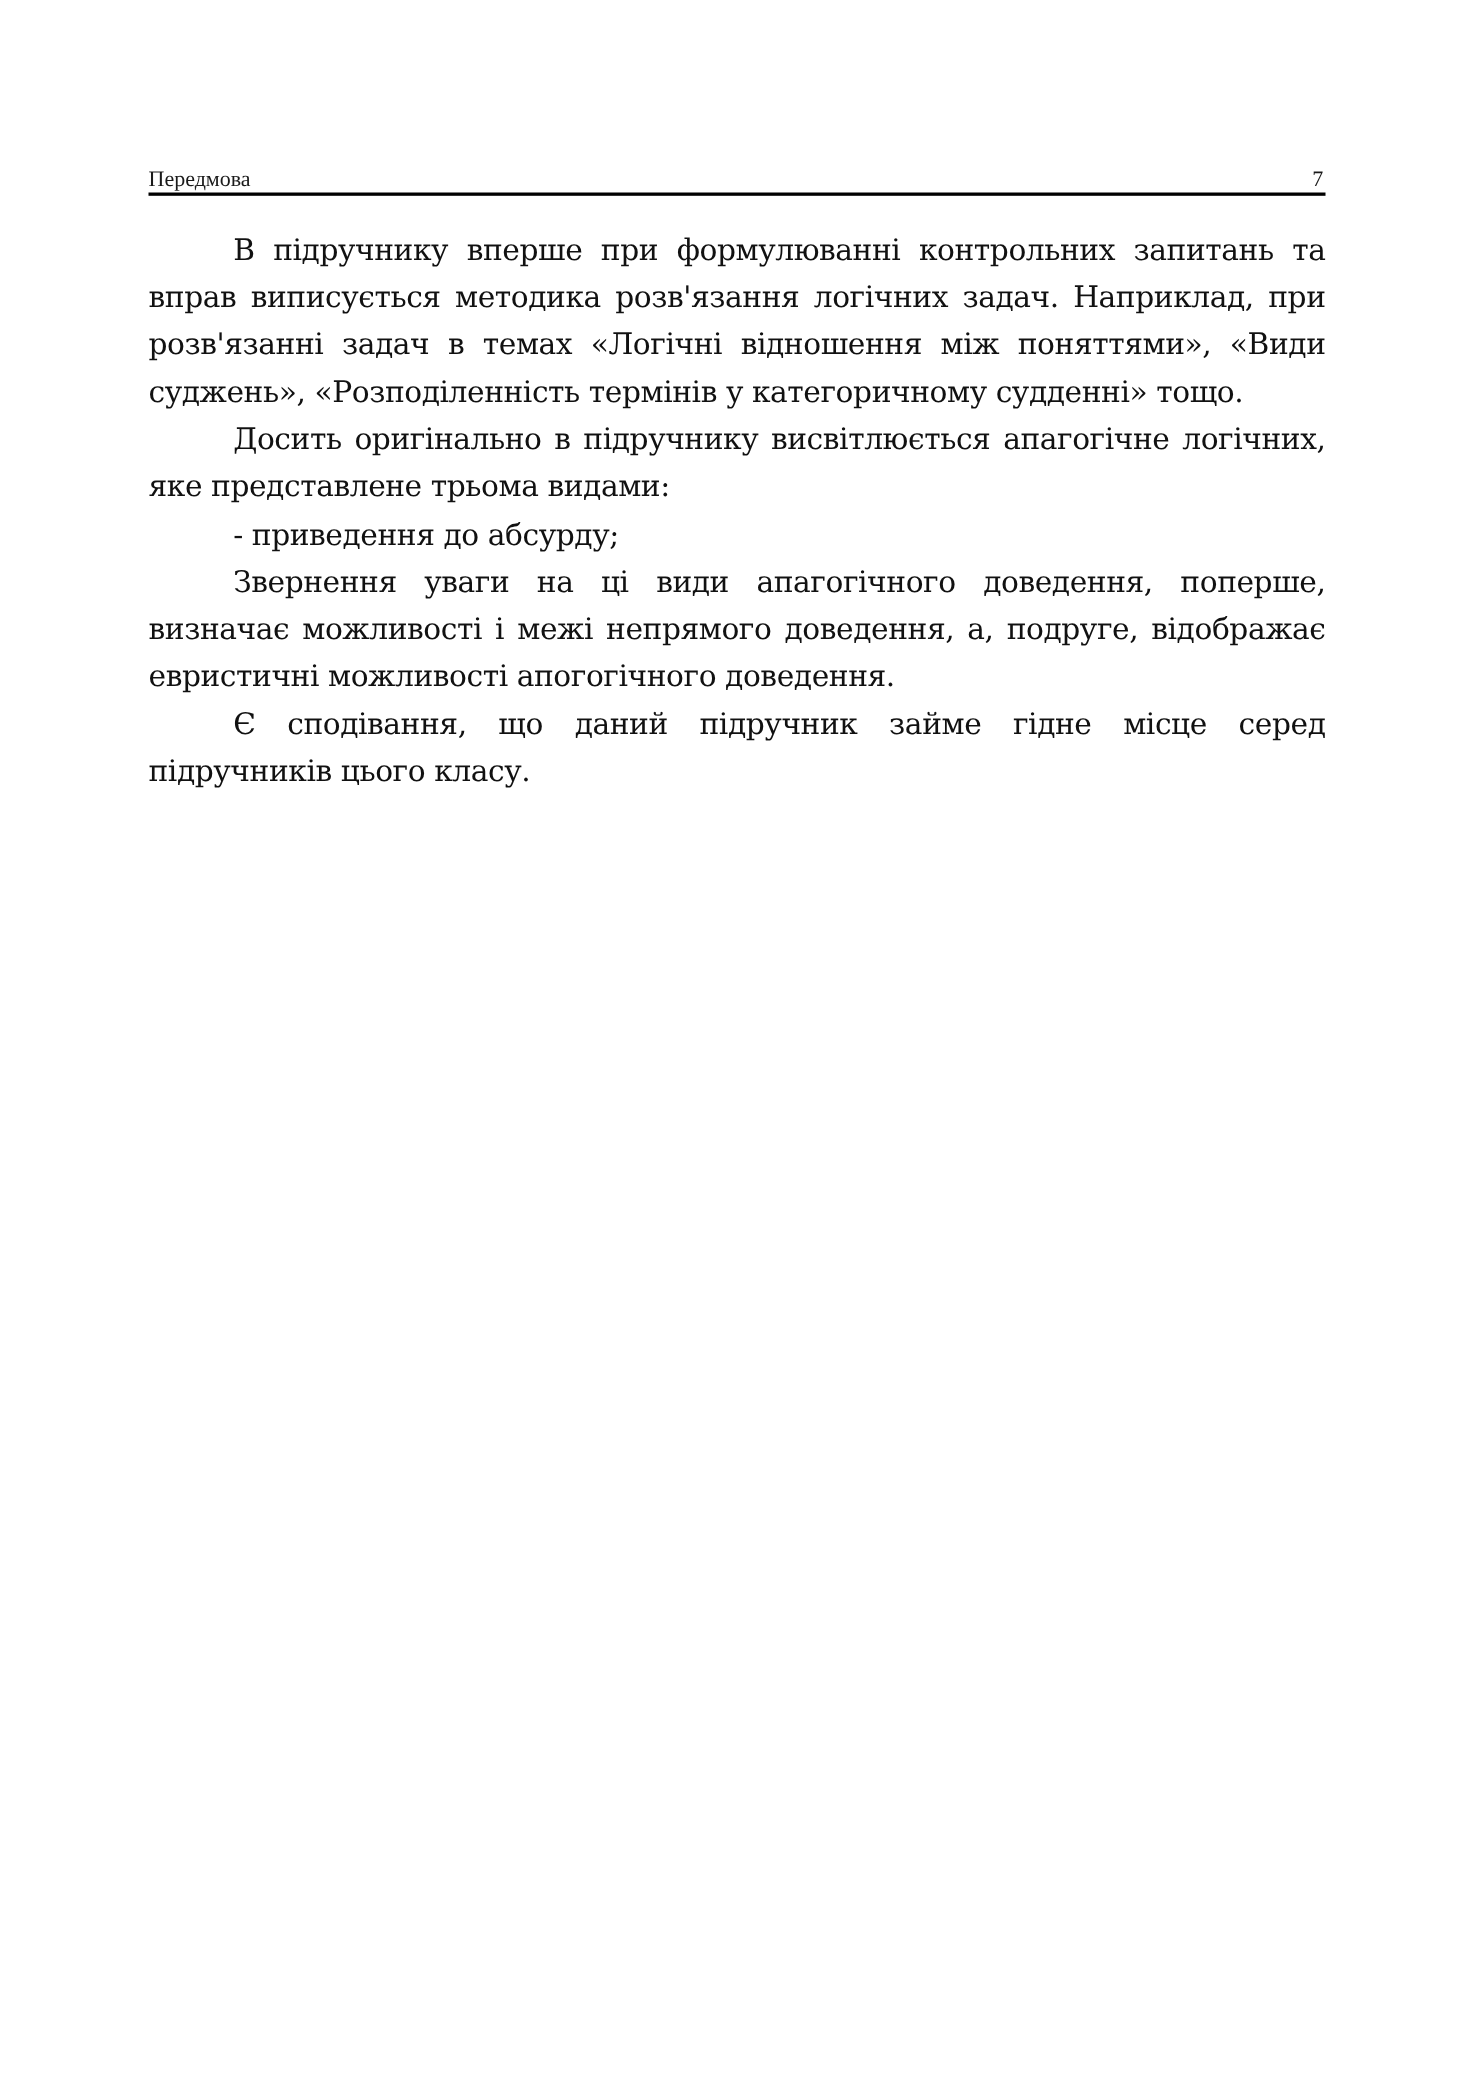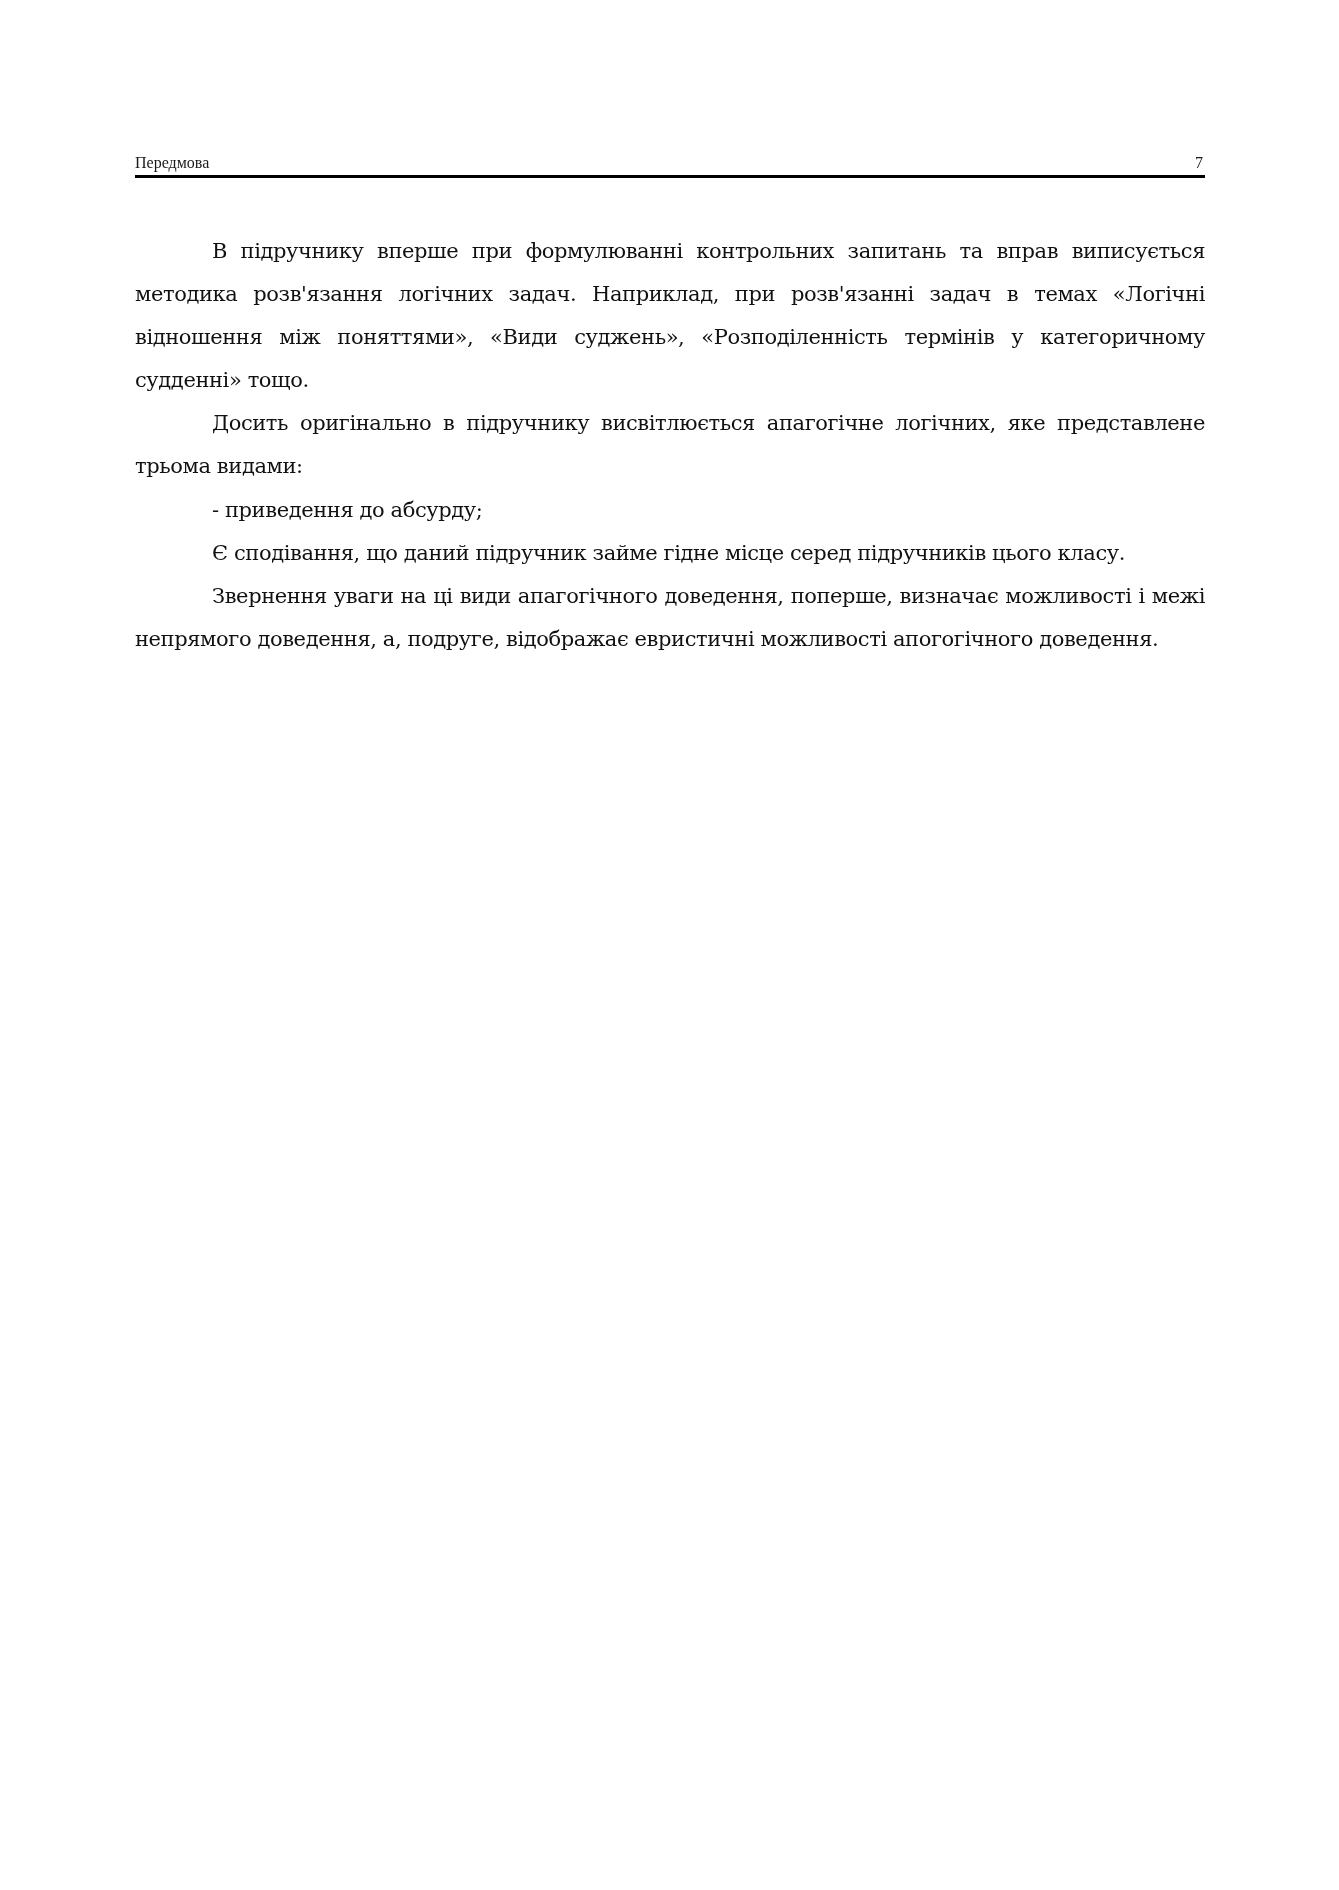--- a/index.html
+++ b/index.html
@@ -23,46 +23,45 @@
     .running-header {
       position: absolute;
       left: 0;
       top: 146px;
       width: 1070px;
       height: 30px;
       display: flex;
       justify-content: space-between;
       align-items: flex-end;
       font-family: "Liberation Serif", "DejaVu Serif", serif;
-      font-size: 16px;
+      font-size: 20px;
       line-height: 26px;
       color: #1a1a1a;
     }
     .running-header .page-number {
       padding-right: 2px;
     }
     .header-rule {
       position: absolute;
       left: 0;
       top: 175px;
       width: 1070px;
       height: 3px;
       background: #000000;
     }
     .body-text {
       position: absolute;
       left: 0;
       top: 206px;
       width: 1070px;
       font-family: "DejaVu Serif", "Liberation Serif", serif;
-      font-size: 21px;
+      font-size: 27px;
       line-height: 43.1px;
       letter-spacing: -0.4px;
       color: #111111;
-      margin-top: 24px;
     }
     .body-text p {
       margin: 0;
       padding: 0;
       text-indent: 77px;
       text-align: justify;
       text-align-last: left;
     }
     .body-text p.list-item {
       text-align: left;
@@ -77,17 +76,17 @@
     <span class="section-title">Передмова</span>
     <span class="page-number">7</span>
   </div>
 
   <div class="header-rule"></div>
 
   <div class="body-text">
     <p>В підручнику вперше при формулюванні контрольних запитань та вправ виписується методика розв'язання логічних задач. Наприклад, при розв'язанні задач в темах «Логічні відношення між поняттями», «Види суджень», «Розподіленність термінів у категоричному судденні» тощо.</p>
     <p>Досить оригінально в підручнику висвітлюється апагогічне логічних, яке представлене трьома видами:</p>
     <p class="list-item">- приведення до абсурду;</p>
+    <p>Звернення уваги на ці види апагогічного доведення, поперше, визначає можливості і межі непрямого доведення, а, подруге, відображає евристичні можливості апогогічного доведення.</p>
     <p>Є сподівання, що даний підручник займе гідне місце серед підручників цього класу.</p>
-    <p>Звернення уваги на ці види апагогічного доведення, поперше, визначає можливості і межі непрямого доведення, а, подруге, відображає евристичні можливості апогогічного доведення.</p>
   </div>
 
 </div>
 
 </body></html>

